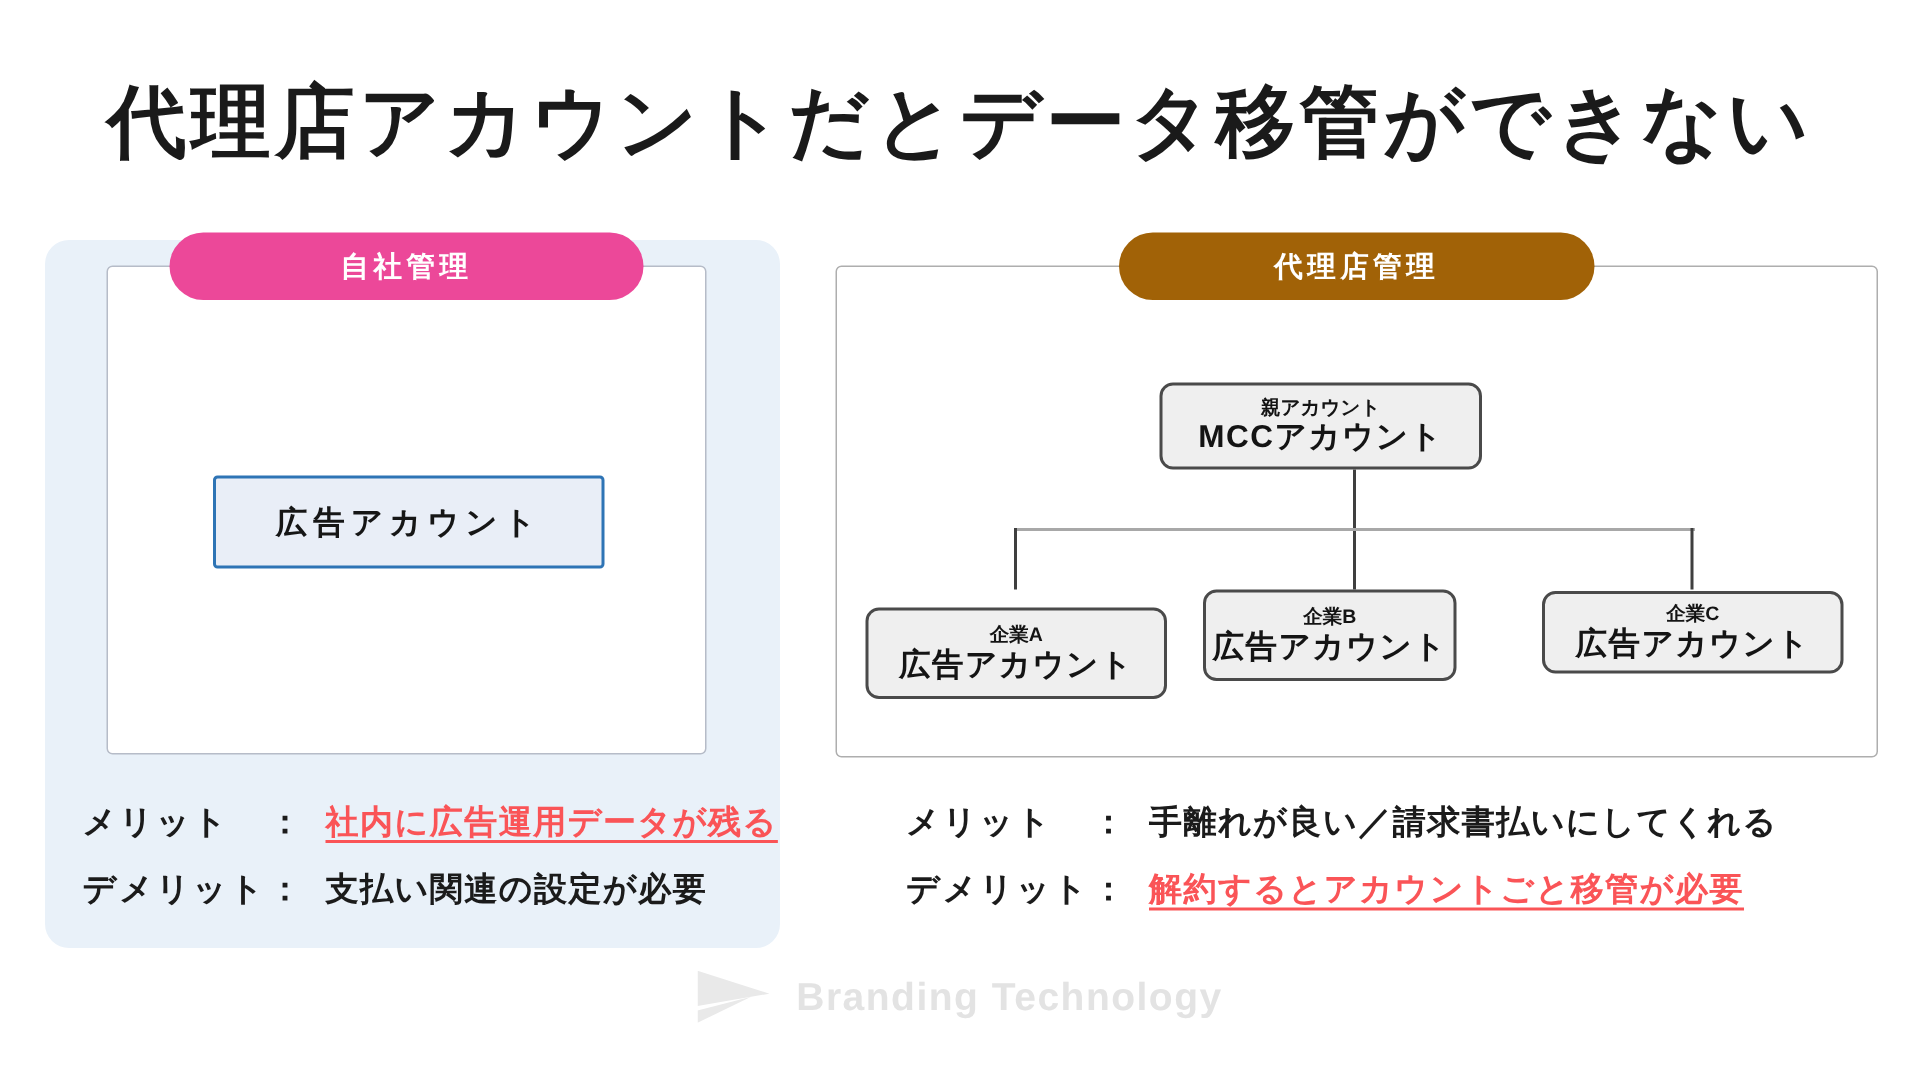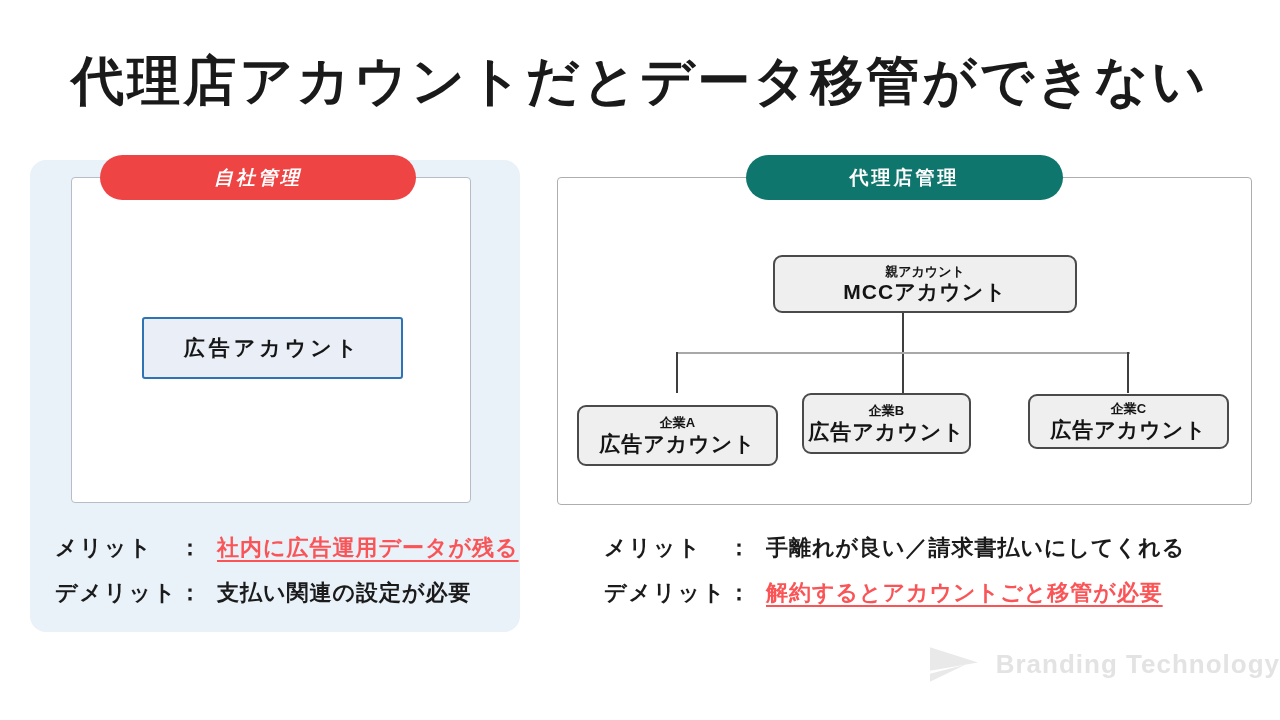--- a/index.html
+++ b/index.html
@@ -19,37 +19,37 @@
     background:#e9f1f9; border-radius:16px;
   }
   .frame { position:absolute; background:#ffffff; border-radius:4px; box-sizing:border-box; }
   .frame-left  { left:71px;  top:177px; width:400px; height:326px; border:1px solid #b6bcc8; }
   .frame-right { left:557px; top:177px; width:695px; height:328px; border:1px solid #aeaeae; }
   .pill {
     position:absolute; top:155px; height:45px; border-radius:23px;
     display:flex; align-items:center; justify-content:center;
     color:#ffffff; font-size:19px; font-weight:700; letter-spacing:3px;
   }
-  .pill-blue { left:100px; width:316px; background:#ef4444;font-style:italic; }
-  .pill-dark { left:746px; width:317px; background:#0f766e; }
+  .pill-blue { left:113px; width:316px; background:#ec4899; }
+  .pill-dark { left:746px; width:317px; background:#a16207; }
   .ad-box {
     position:absolute; left:142px; top:317px; width:261px; height:62px;
     background:#e9eef7; border:2px solid #2e74b5; border-radius:3px;
     box-sizing:border-box; display:flex; align-items:center; justify-content:center;
     font-size:21px; font-weight:700; letter-spacing:4px; color:#161616;
   }
   
   .node {
     position:absolute; background:#efefef; border:2px solid #4a4a4a; border-radius:9px;
     box-sizing:border-box; display:flex; flex-direction:column;
     align-items:center; justify-content:center; line-height:1.2; color:#141414;
   }
   .node .cap { font-size:13px; font-weight:700; }
   .node .lbl { font-size:21px; font-weight:700; letter-spacing:1px; }
-  .node-mcc { left:773px; top:255px; width:304px; height:58px; }
+  .node-mcc { left:773px; top:255px; width:215px; height:58px; }
   .node-a   { left:577px; top:393px; width:201px; height:61px;margin-top:12px; }
   .node-b   { left:802px; top:393px; width:169px; height:61px; }
   .node-c   { left:1028px; top:394px; width:201px; height:55px; }
   .conn { position:absolute; }
   .conn-v { width:2px; background:#3f3f3f; }
   .conn-h { height:2px; background:#a8a8a8; }
   .conn-mid { left:902px; top:313px; height:80px; }
   .conn-hline { left:677px; top:352px; width:453px; }
   .conn-a { left:676px; top:352px; height:41px; }
   .conn-c { left:1127px; top:352px; height:41px; }
@@ -65,21 +65,21 @@
     color:#fa5457; text-decoration:underline; text-decoration-color:#fa5457;
     text-decoration-thickness:2px; text-underline-offset:5px;
   }
   .mrow-l1 { left:55px;  top:533px; }
   .mrow-l2 { left:55px;  top:578px; }
   .mrow-r1 { left:604px; top:533px; }
   .mrow-r2 { left:604px; top:578px; }
   
   .logo {
     position:absolute; left:0; top:644px; width:1280px; height:40px;
-    display:flex; align-items:center; justify-content:flex-end; gap:18px;
+    display:flex; align-items:center; justify-content:center; gap:18px;
   }
   .logo svg { width:48px; height:35px; display:block; }
   .logo svg polygon { fill:#e9e9e9; }
   .logo-text {
     font-size:26px; font-weight:600; color:#e3e3e3; letter-spacing:1px; white-space:nowrap;
   }
 </style>
 </head>
 <body>
 

